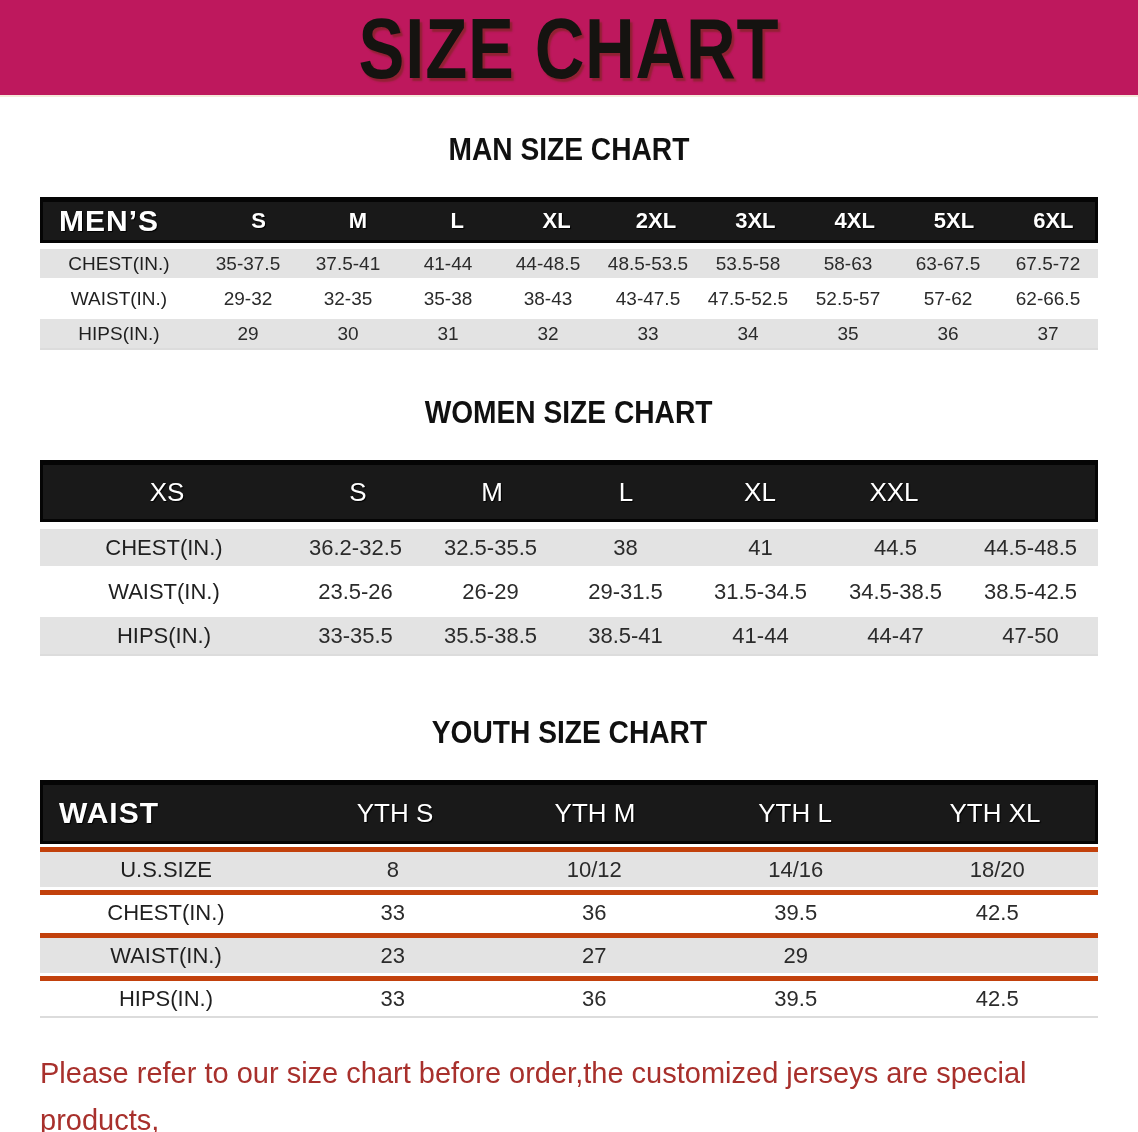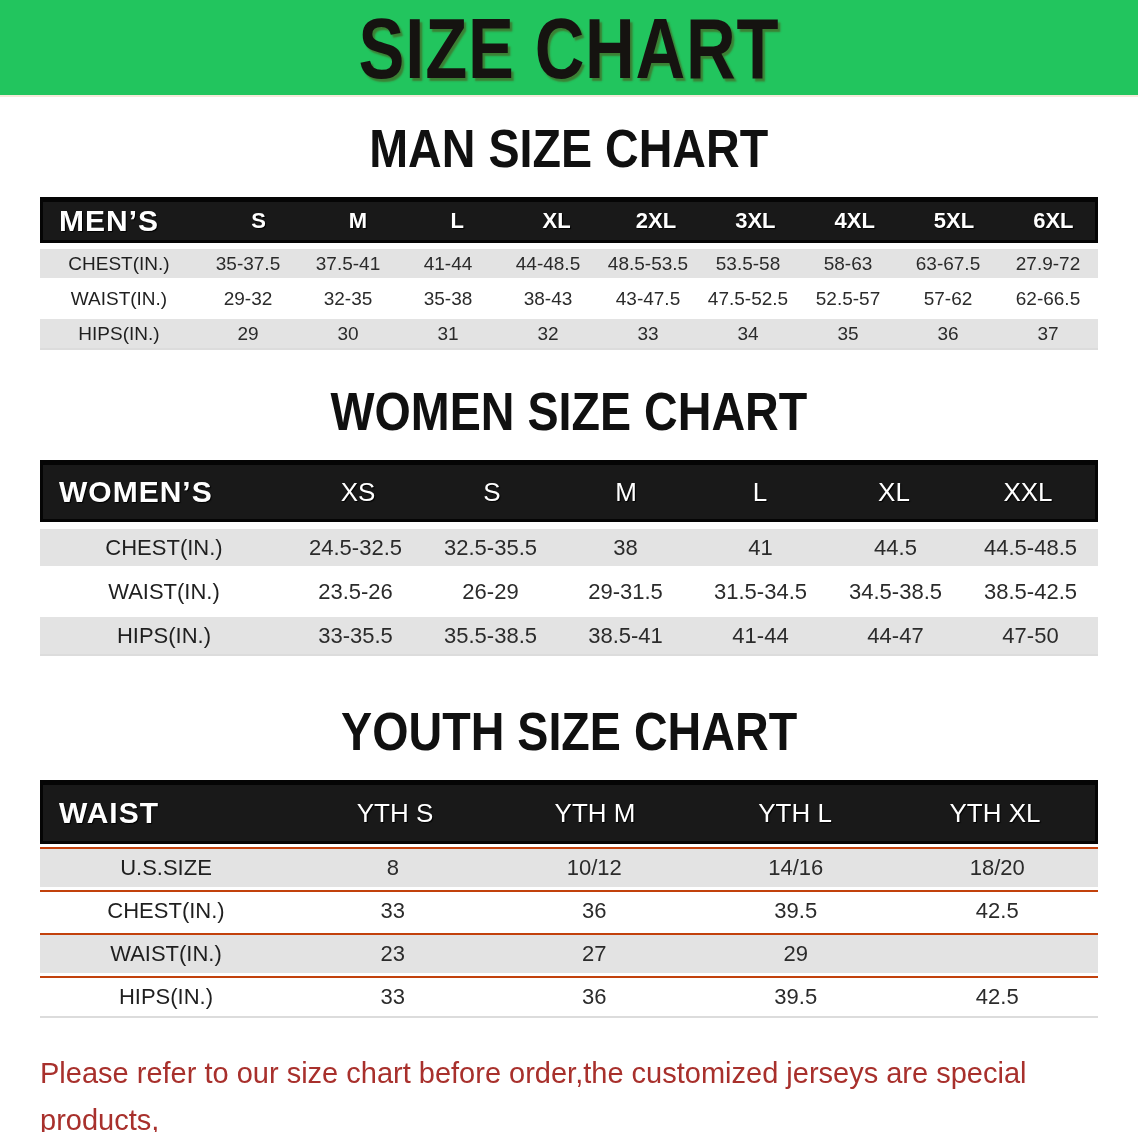--- a/index.html
+++ b/index.html
@@ -24,21 +24,21 @@
     color: #151310;
     letter-spacing: 1px;
     text-shadow: 3px 3px 2px rgba(90,45,0,0.45);
   }
   .condensed { display: inline-block; transform: scaleX(0.8); transform-origin: center; white-space: nowrap; }
   .condensed-mid { display: inline-block; transform: scaleX(0.88); transform-origin: center; white-space: nowrap; }
 
   
   .chart-heading {
     text-align: center;
-    font-size: 53px; font-weight: bold; line-height: 48px;
+    font-size: 32px; font-weight: bold; line-height: 48px;
     color: #101010;
   }
   #men-section .chart-heading { margin-top: 28px; }
   #women-section .chart-heading { margin-top: 38px; }
   #youth-section .chart-heading { margin-top: 52px; }
 
   
   .size-table { margin: 24px 40px 0 40px; border-bottom: 2px solid #dcdcdc; }
   .men   { --cols: 158px repeat(9, 1fr); }
   .women { --cols: 248px repeat(6, 1fr); }
@@ -61,42 +61,42 @@
 
   .th { text-align: center; font-weight: bold; text-shadow: 1px 1px 1px #000; }
   .men   .th { font-size: 22px; }
   .women .th, .youth .th { font-size: 26px; font-weight: normal; }
   .th-label { text-align: left; padding-left: 16px; font-size: 30px !important; font-weight: bold !important; letter-spacing: 1px; }
 
   .trow { background: #ffffff; }
   .trow.shade { background: #E3E3E3; }
   .men   .trow { height: 29px; margin-top: 6px; }
   .women .trow { height: 37px; margin-top: 7px; }
-  .youth .trow { height: 40px; margin-top: 3px; border-top: 2px solid #c2410c; }
+  .youth .trow { height: 40px; margin-top: 3px; border-top: 5px solid #c2410c; }
 
   .td { text-align: center; color: #2b2b2b; }
   .men   .td { font-size: 19px; }
   .women .td, .youth .td { font-size: 22px; }
   .td-label { color: #1f1f1f; }
 
   
   .disclaimer {
     margin: 32px 30px 0 40px;
     color: #A8302C;
     font-size: 29px;
     line-height: 47px;
     font-weight: normal;
   }
 </style>
 </head>
 <body>
 
 <div class="page">
 
-  <header class="banner" style="background: #22c55e;">
+  <header class="banner" style="background: #be185d;">
     <h1 class="banner-title"><span class="condensed">SIZE CHART</span></h1>
   </header>
 
   <section id="men-section" class="chart-section">
     <h2 class="chart-heading"><span class="condensed-mid">MAN SIZE CHART</span></h2>
     <div class="size-table men">
       <div class="thead">
           <div class="th th-label">MEN’S</div>
           <div class="th">S</div>
           <div class="th">M</div>
@@ -112,21 +112,21 @@
           <div class="trow shade">
             <div class="td td-label">CHEST(IN.)</div>
             <div class="td">35-37.5</div>
             <div class="td">37.5-41</div>
             <div class="td">41-44</div>
             <div class="td">44-48.5</div>
             <div class="td">48.5-53.5</div>
             <div class="td">53.5-58</div>
             <div class="td">58-63</div>
             <div class="td">63-67.5</div>
-            <div class="td">27.9-72</div>
+            <div class="td">67.5-72</div>
           </div>
           <div class="trow">
             <div class="td td-label">WAIST(IN.)</div>
             <div class="td">29-32</div>
             <div class="td">32-35</div>
             <div class="td">35-38</div>
             <div class="td">38-43</div>
             <div class="td">43-47.5</div>
             <div class="td">47.5-52.5</div>
             <div class="td">52.5-57</div>
@@ -146,32 +146,31 @@
             <div class="td">37</div>
           </div>
         </div>
     </div>
   </section>
 
   <section id="women-section" class="chart-section">
     <h2 class="chart-heading"><span class="condensed-mid">WOMEN SIZE CHART</span></h2>
     <div class="size-table women">
       <div class="thead">
-          <div class="th th-label">WOMEN’S</div>
           <div class="th">XS</div>
           <div class="th">S</div>
           <div class="th">M</div>
           <div class="th">L</div>
           <div class="th">XL</div>
           <div class="th">XXL</div>
         </div>
       <div class="tbody">
           <div class="trow shade">
             <div class="td td-label">CHEST(IN.)</div>
-            <div class="td">24.5-32.5</div>
+            <div class="td">36.2-32.5</div>
             <div class="td">32.5-35.5</div>
             <div class="td">38</div>
             <div class="td">41</div>
             <div class="td">44.5</div>
             <div class="td">44.5-48.5</div>
           </div>
           <div class="trow">
             <div class="td td-label">WAIST(IN.)</div>
             <div class="td">23.5-26</div>
             <div class="td">26-29</div>

